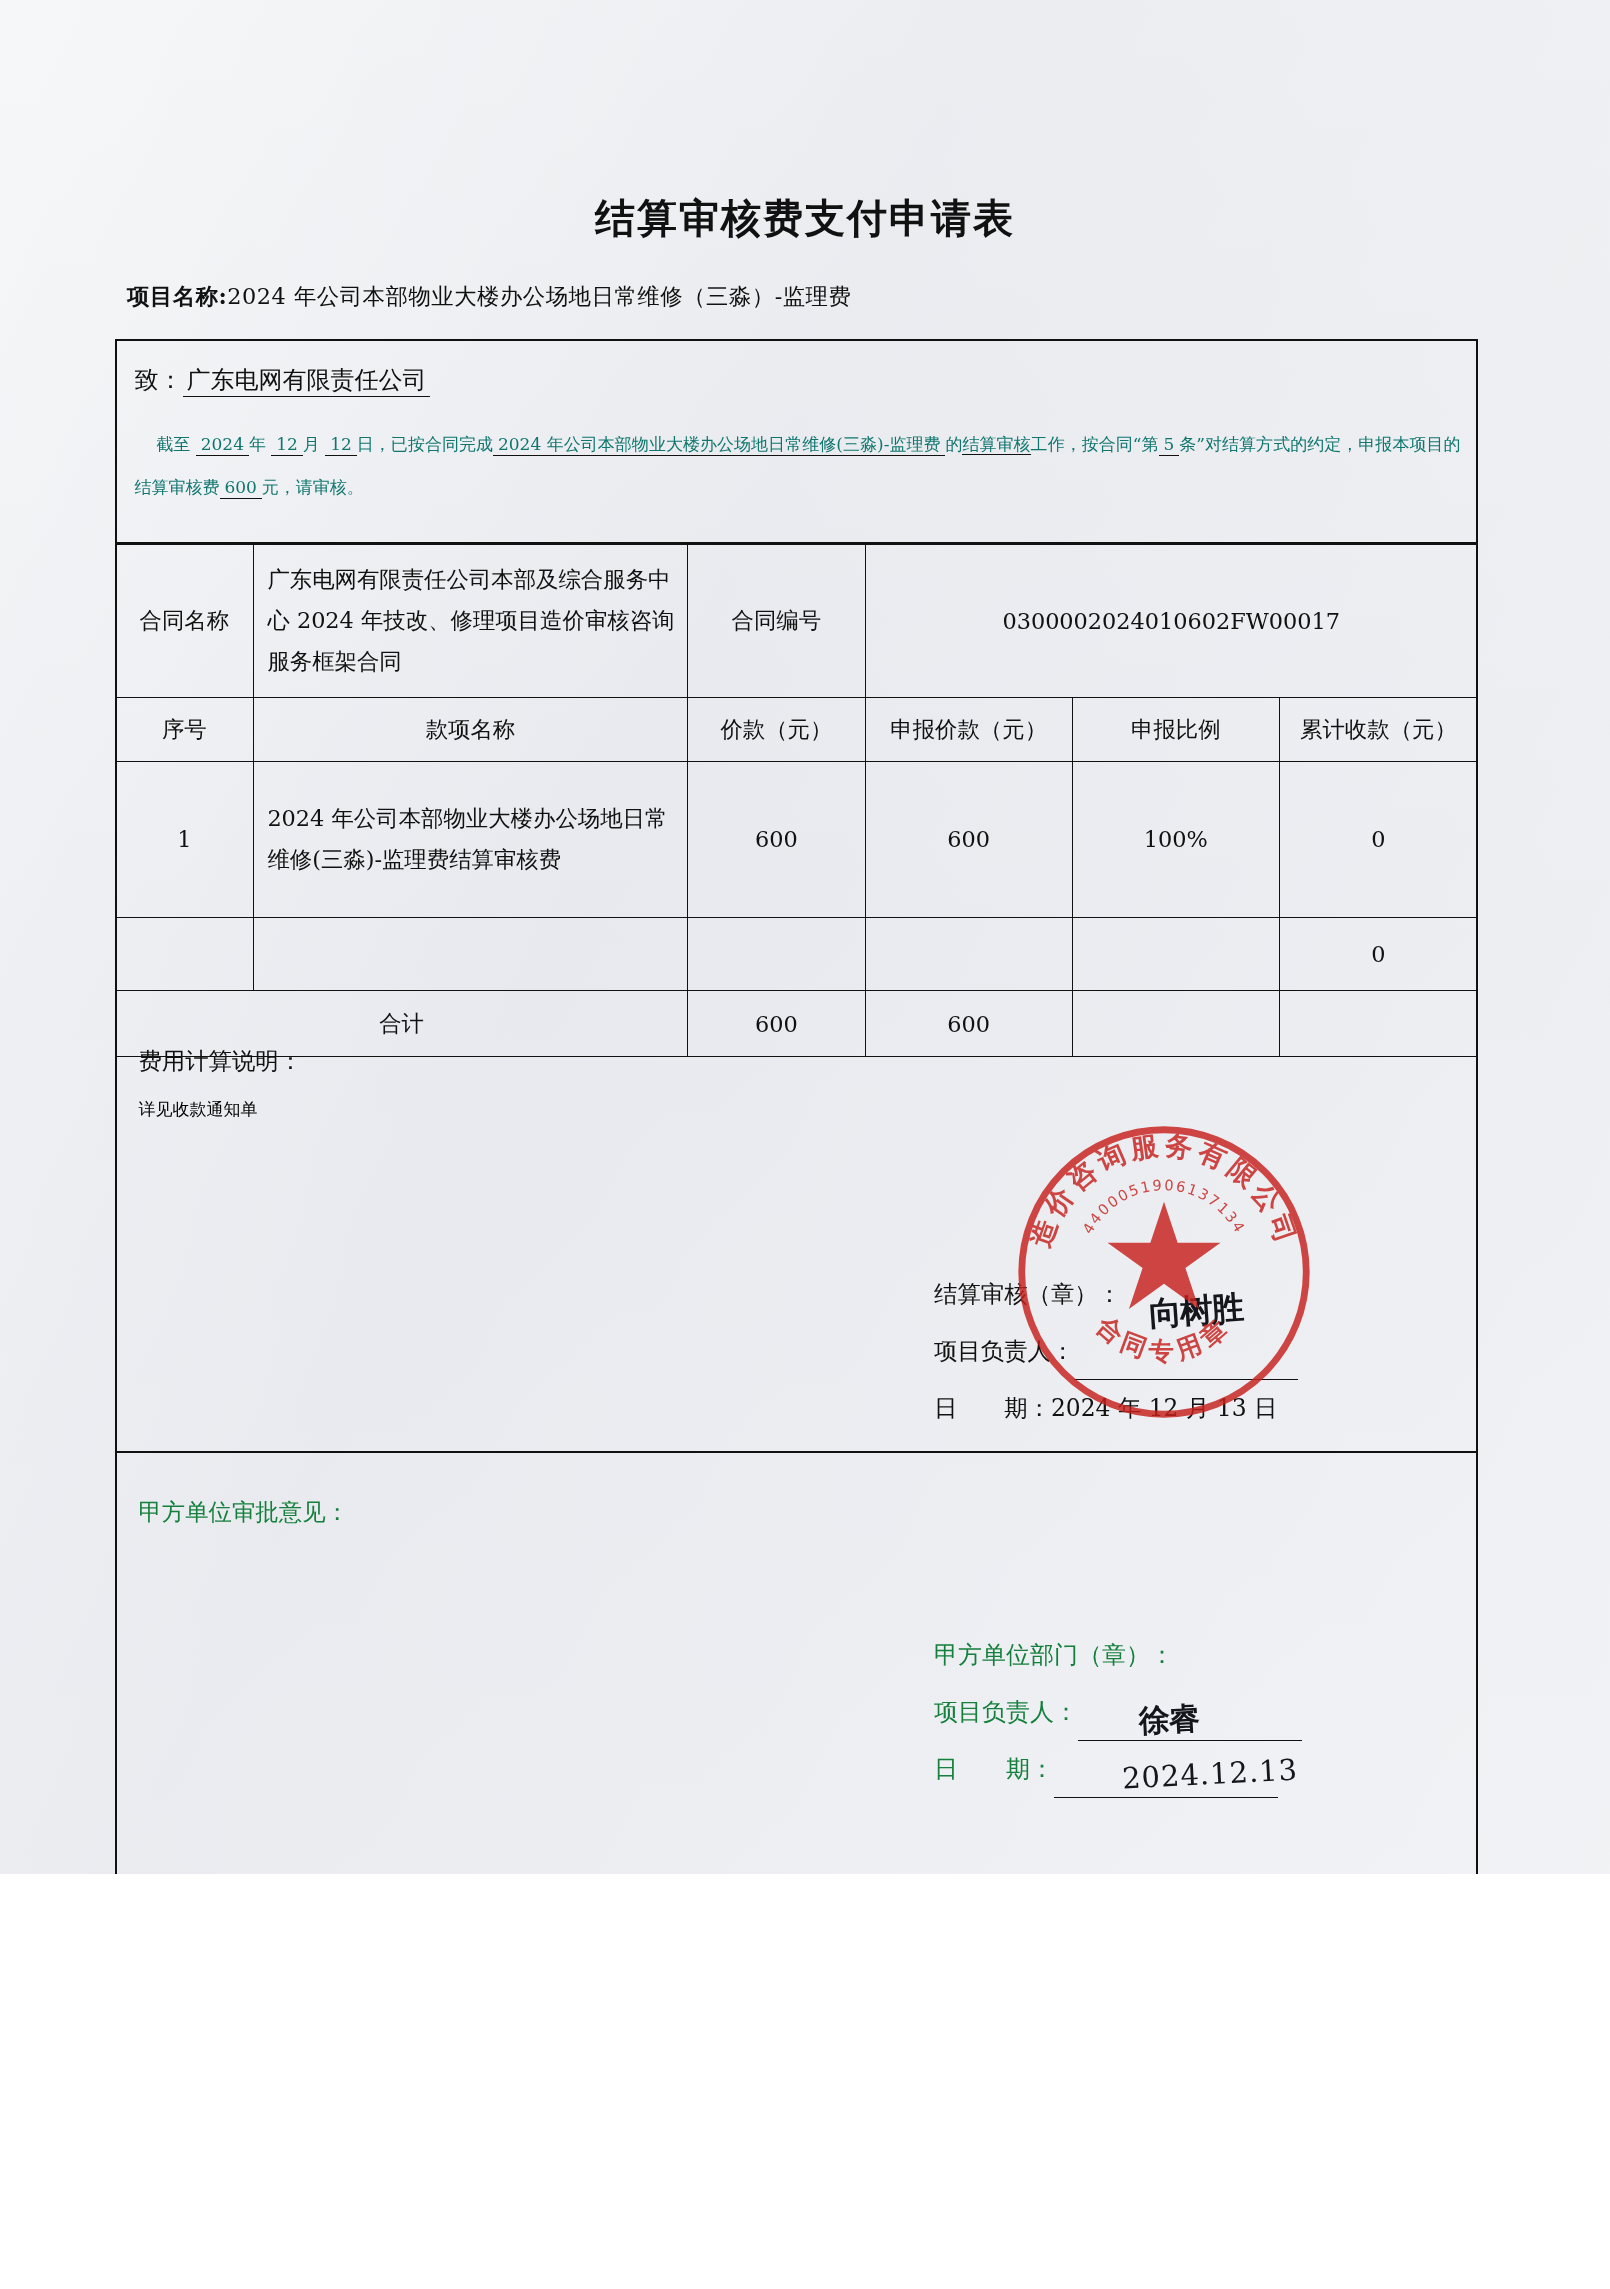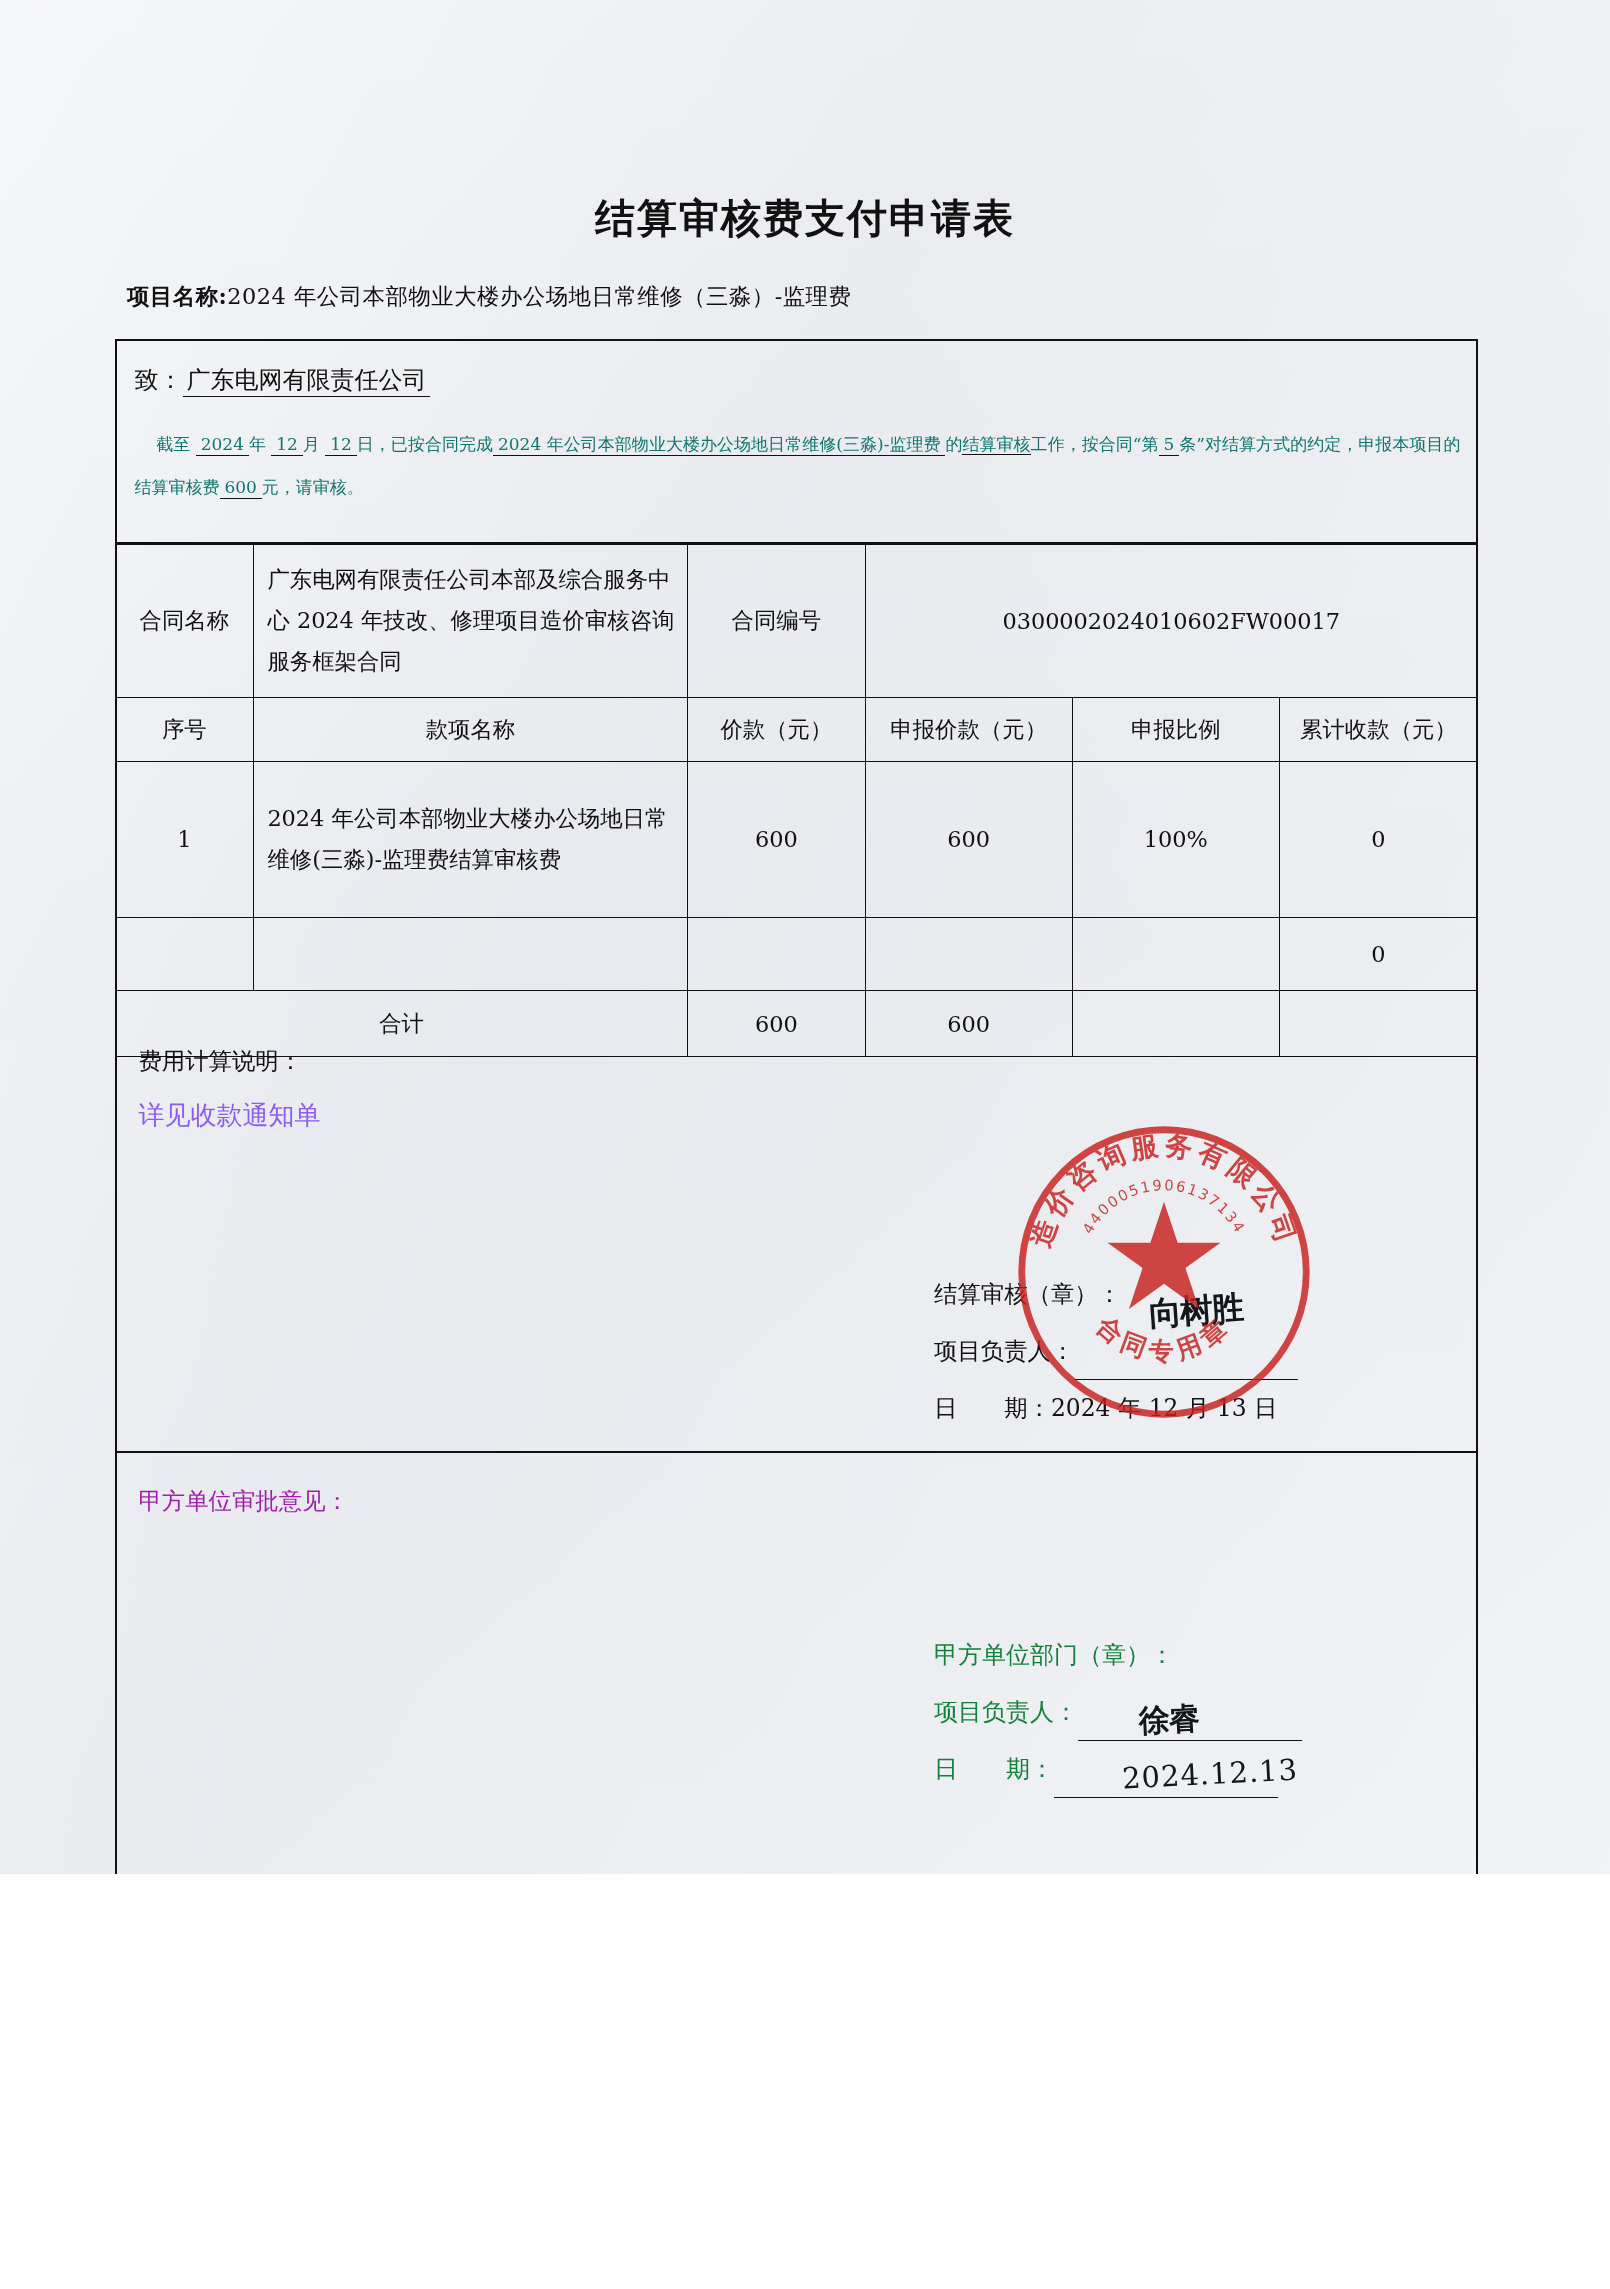--- a/index.html
+++ b/index.html
@@ -147,22 +147,22 @@
     top: 33px;
     font-family: "DejaVu Serif", serif;
     font-size: 23.4px;
     color: #111;
   }
   .notes-l2 {
     position: absolute;
     left: 23.4px;
     top: 86px;
     font-family: Liberation Sans, sans-serif;
-    font-size: 26px;
-    color: #8b5cf6;
+    font-size: 17px;
+    color: #000000;
   }
   .sign-b {
     position: absolute;
     left: 819px;
     top: 254px;
     font-family: "DejaVu Serif", serif;
     font-size: 23.4px;
     color: #111;
     line-height: 57px;
   }
@@ -180,24 +180,24 @@
     position: absolute;
     left: 115px;
     top: 1453px;
     width: 1363px;
     height: 423px;
     box-sizing: border-box;
   }
   .approval-title {
     position: absolute;
     left: 23.4px;
-    top: 32px;
+    top: 43px;
     font-family: "DejaVu Serif", serif;
     font-size: 23.4px;
-    color: #a21caf;
+    color: #15803d;
   }
   .sign-a {
     position: absolute;
     left: 819px;
     top: 174px;
     font-family: "DejaVu Serif", serif;
     font-size: 24px;
     color: #15803d;
     line-height: 57px;
   }

